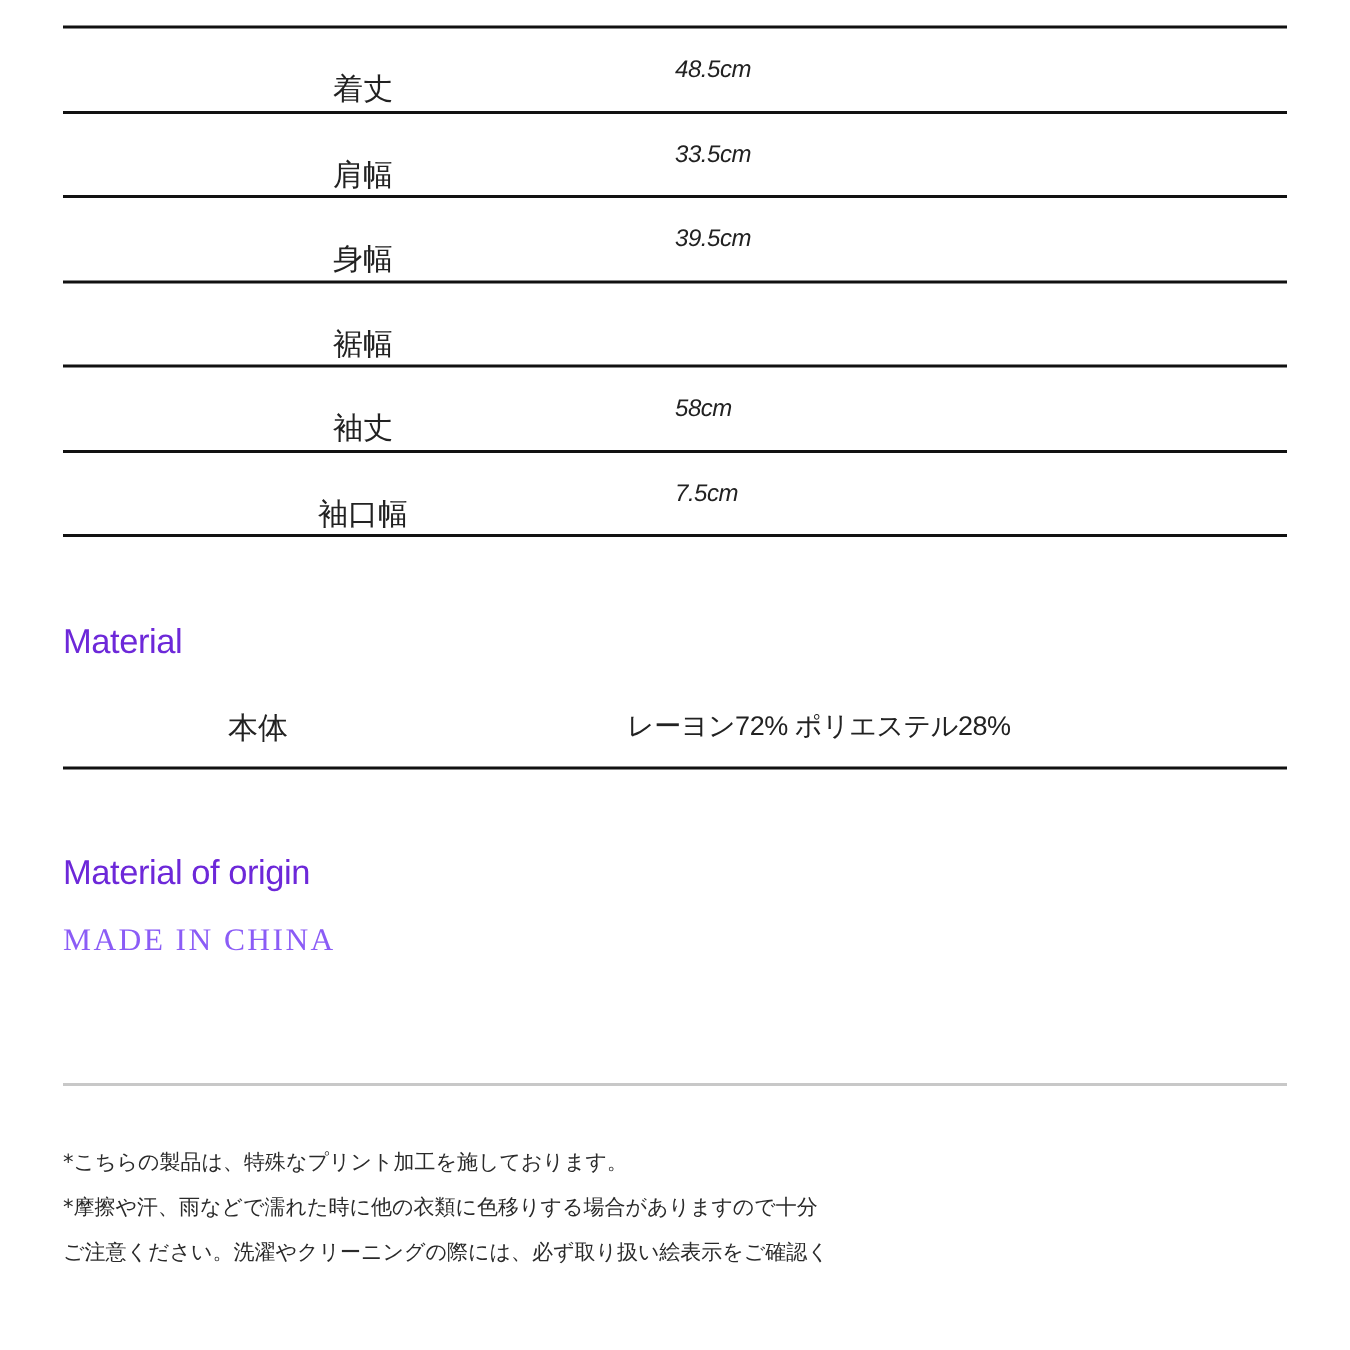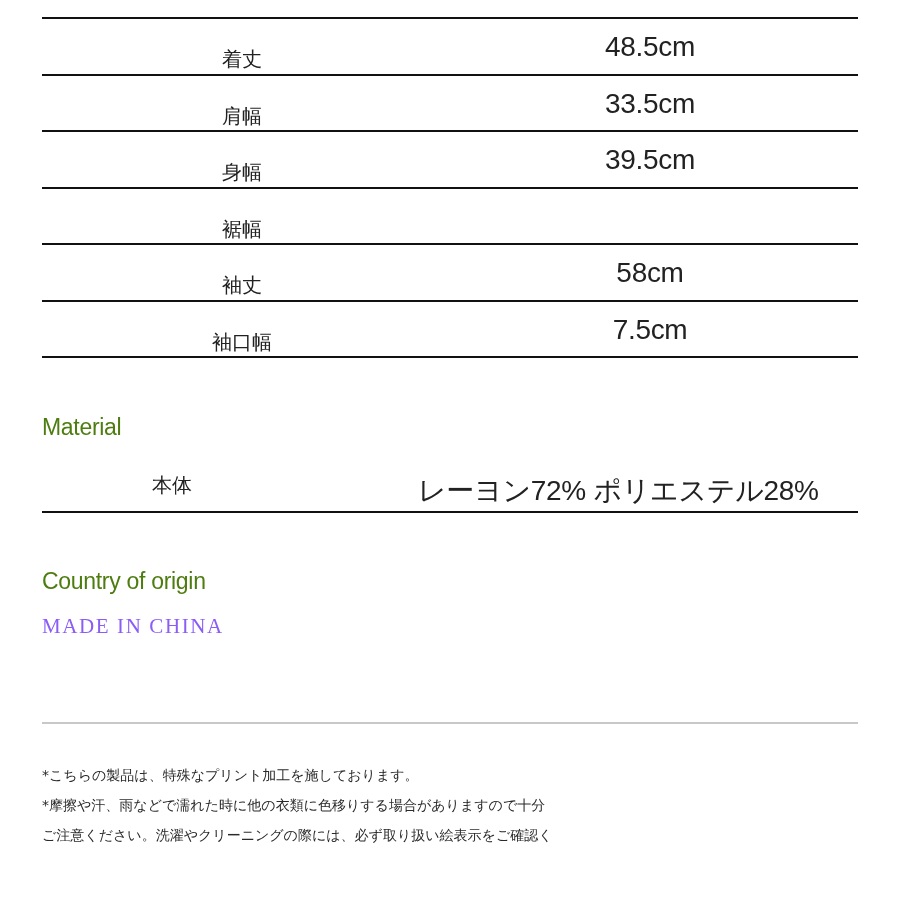--- a/index.html
+++ b/index.html
@@ -37,31 +37,32 @@
       left: 0;
       width: 400px;
       text-align: center;
       font-size: 20px;
       margin-top: 26px;
     }
     .size-row .value {
       position: absolute;
       left: 408px;
       width: 400px;
-      text-align: center;
+      text-align: left;
       font-family: "Liberation Sans", sans-serif;
-      font-size: 28px;
+      font-size: 16px;
       letter-spacing: -0.3px;
+      font-style: italic;
     }
     .section-title {
       position: absolute;
       left: 42px;
       font-family: "Liberation Sans", sans-serif;
       font-size: 23px;
-      color: #4d7c0f;
+      color: #6d28d9;
       letter-spacing: -0.3px;
     }
     .material-row {
       position: absolute;
       left: 42px;
       width: 816px;
       height: 40px;
       font-size: 20px;
       color: #222222;
       text-align: center;
@@ -69,21 +70,21 @@
     .material-row .label {
       position: absolute;
       left: 110px;
       top: 6px;
     }
     .material-row .value {
       position: absolute;
       left: 376px;
       top: 6px;
       font-family: "Liberation Sans", sans-serif;
-      font-size: 28px;
+      font-size: 18px;
       letter-spacing: -0.3px;
     }
     .origin-value {
       position: absolute;
       left: 42px;
       top: 614px;
       font-family: Liberation Serif, serif;
       font-size: 21px;
       letter-spacing: 1.6px;
       color: #8b5cf6;
@@ -155,21 +156,21 @@
 <div>
   <div class="section-title" style="top:414px">Material</div>
   <div class="material-row" style="top:466px">
     <span class="label">本体</span>
     <span class="value">レーヨン72% ポリエステル28%</span>
   </div>
   <div class="rule" style="top:511px"></div>
 </div>
 
 <div>
-  <div class="section-title" style="top:568px">Country of origin</div>
+  <div class="section-title" style="top:568px">Material of origin</div>
   <div class="origin-value">MADE IN CHINA</div>
 </div>
 
 <div class="light-rule"></div>
 
 <div class="notes">
   <p>*こちらの製品は、特殊なプリント加工を施しております。</p>
   <p>*摩擦や汗、雨などで濡れた時に他の衣類に色移りする場合がありますので十分</p>
   <p>ご注意ください。洗濯やクリーニングの際には、必ず取り扱い絵表示をご確認く</p>
 </div>

